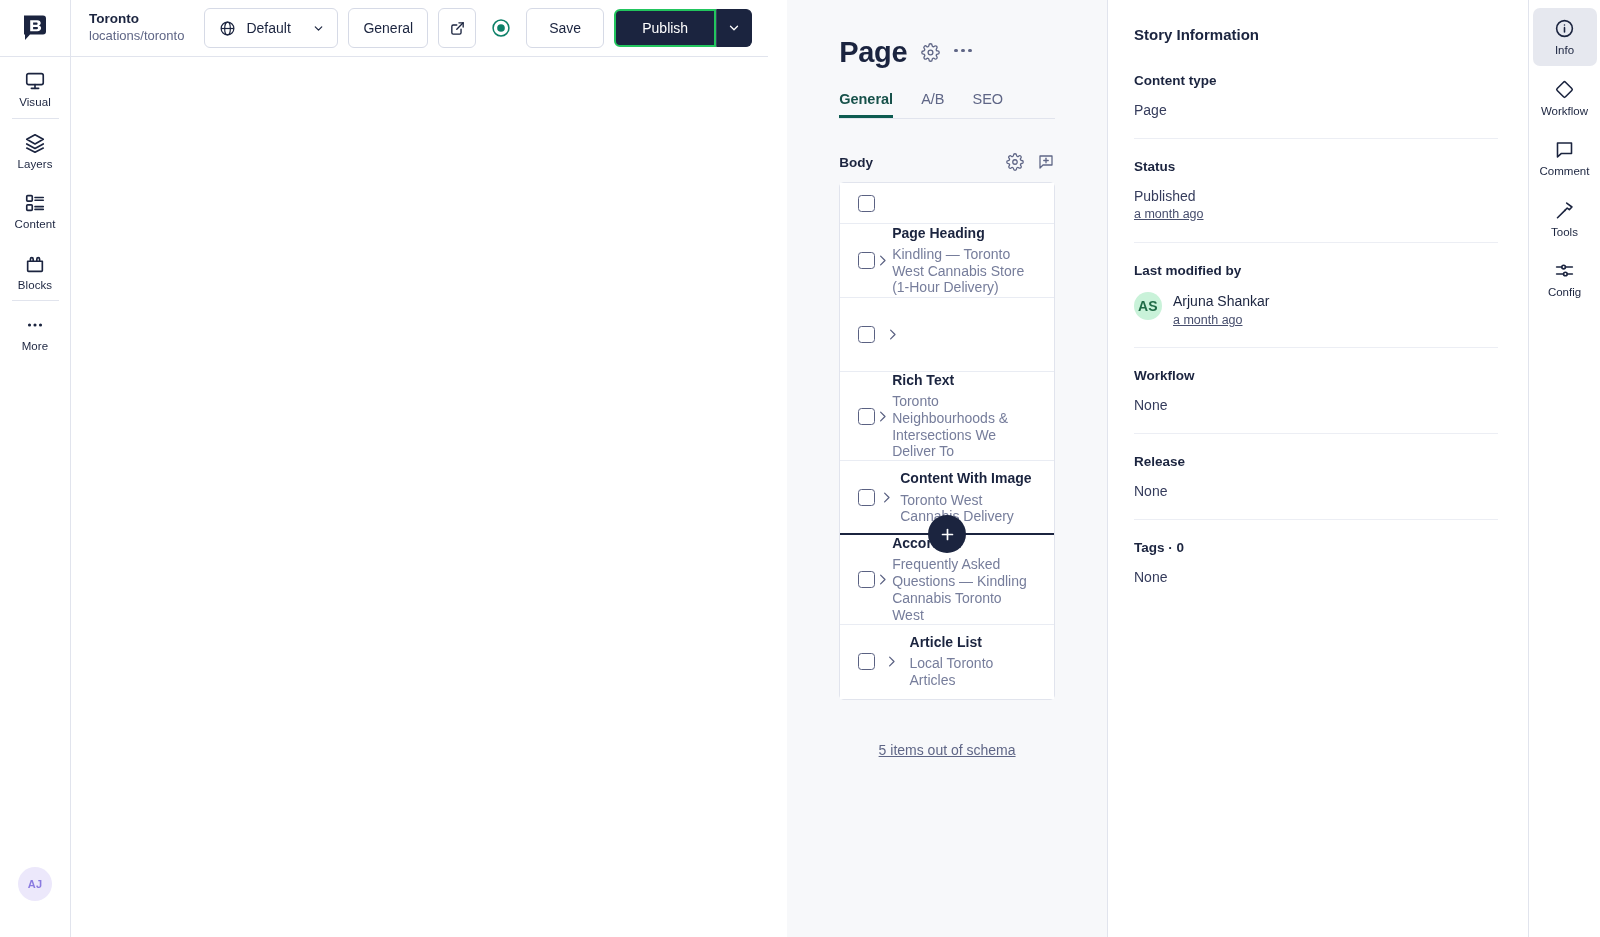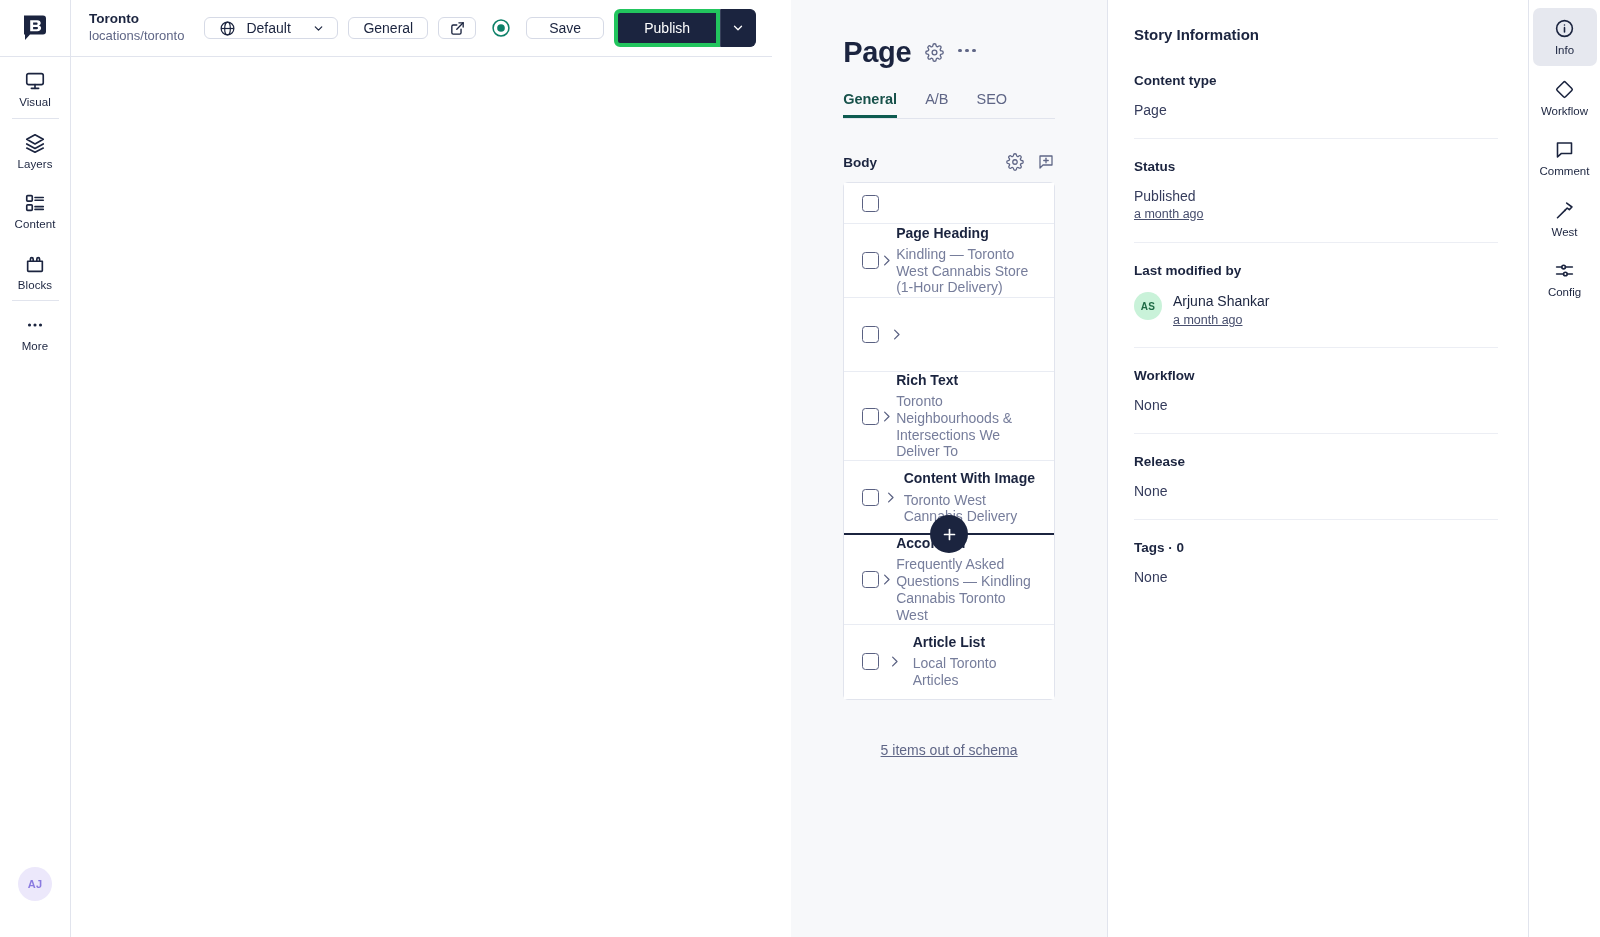--- a/index.html
+++ b/index.html
@@ -53,37 +53,37 @@
     border-bottom: 1px solid #e1e4ed;
     display: flex; align-items: center;
     padding: 0 16px 0 18px; gap: 10px; flex: 0 0 57px;
   }
   .crumbs { display: flex; flex-direction: column; justify-content: center; gap: 1px; }
   .crumb-title { font-size: 13.5px; font-weight: 700; color: #1b243f; line-height: 1.2; }
   .crumb-path { font-size: 13px; color: #5f6686; line-height: 1.25; }
   .topbar-spacer { flex: 1; }
 
   .btn {
-    height: 22px; border: 1px solid #d6dae6; border-radius: 6px;
+    height: 40px; border: 1px solid #d6dae6; border-radius: 6px;
     background: #fff; color: #1b243f;
     font-size: 14px; font-family: inherit;
     display: inline-flex; align-items: center; justify-content: center; gap: 8px;
     padding: 0 14px; cursor: pointer; white-space: nowrap;
   }
   .btn-icon { width: 38px; padding: 0; }
   .btn-default { padding: 0 12px 0 14px; min-width: 134px; justify-content: flex-start; }
   .btn-default .lbl { flex: 1; text-align: left; margin-left: 2px; }
   .btn-save { min-width: 78px; }
   .status-dot-btn {
     width: 30px; height: 30px; display: flex; align-items: center; justify-content: center;
     cursor: pointer;
   }
   .publish-group { display: flex; }
   .btn-publish {
-    background: #1b243f; color: #fff; border: 4px solid #22c55e;
+    background: #1b243f; color: #fff; border: 2px solid #22c55e;
     border-radius: 6px 0 0 6px; font-weight: 400; font-size: 14px;
     padding: 0 26px; height: 38px;
   }
   .btn-publish-caret {
     background: #1b243f; color: #fff; border: 1px solid #1b243f;
     border-left: 1px solid #39415c;
     border-radius: 0 6px 6px 0; width: 36px; height: 38px;
     display: flex; align-items: center; justify-content: center; cursor: pointer;
   }
 
@@ -171,21 +171,21 @@
   .info-value { font-size: 14px; color: #353c5c; }
   .info-sub {
     font-size: 12.5px; color: #474e6d; text-decoration: underline;
     margin-top: 3px; display: inline-block; cursor: pointer;
   }
   .user-row { display: flex; align-items: flex-start; gap: 11px; }
   .user-avatar {
     width: 28px; height: 28px; border-radius: 50%;
     background: #c9f2d9; color: #1f6b46;
     display: flex; align-items: center; justify-content: center;
-    font-size: 10px; font-weight: 700; flex: 0 0 28px; letter-spacing: .2px;
+    font-size: 14px; font-weight: 700; flex: 0 0 28px; letter-spacing: .2px;
   }
   .user-col { display: flex; flex-direction: column; }
   .user-name { font-size: 14px; color: #1b243f; line-height: 1.3; text-align: right; }
 
   
   .right-rail {
     width: 72px; flex: 0 0 72px; background: #fff;
     border-left: 1px solid #e1e4ed;
     display: flex; flex-direction: column; align-items: center;
     padding-top: 8px; gap: 3px;
@@ -553,21 +553,21 @@
           <span class="rr-label">Comment</span>
         </div>
 
         <div class="rr-item">
           <span>
             <svg width="21" height="21" viewBox="0 0 24 24" fill="none" stroke="#1b243f" stroke-width="1.8" stroke-linecap="round" stroke-linejoin="round">
               <path d="M14.5 3.5l6 4.5-3 3-2.4-1.8-2.6 2.6"></path>
                 <line x1="12.5" y1="11.8" x2="4" y2="20.3"></line>
             </svg>
           </span>
-          <span class="rr-label">West</span>
+          <span class="rr-label">Tools</span>
         </div>
 
         <div class="rr-item">
           <span>
             <svg width="21" height="21" viewBox="0 0 24 24" fill="none" stroke="#1b243f" stroke-width="1.8" stroke-linecap="round">
               <line x1="3" y1="8" x2="9" y2="8"></line>
                 <line x1="13" y1="8" x2="21" y2="8"></line>
                 <circle cx="11" cy="8" r="2.1"></circle>
               <line x1="3" y1="16" x2="11" y2="16"></line>
                 <line x1="15" y1="16" x2="21" y2="16"></line>

